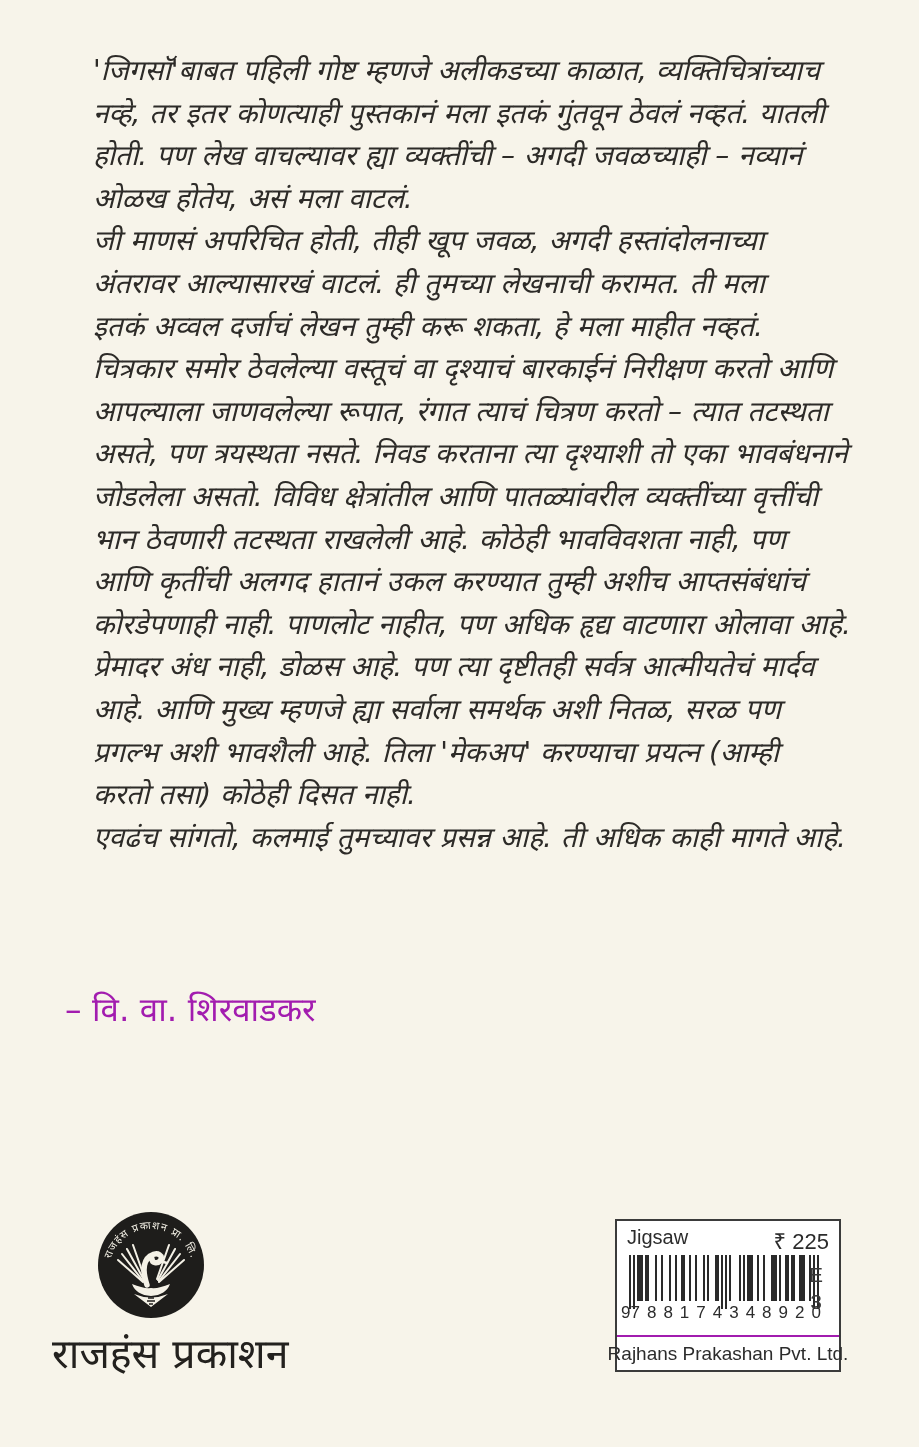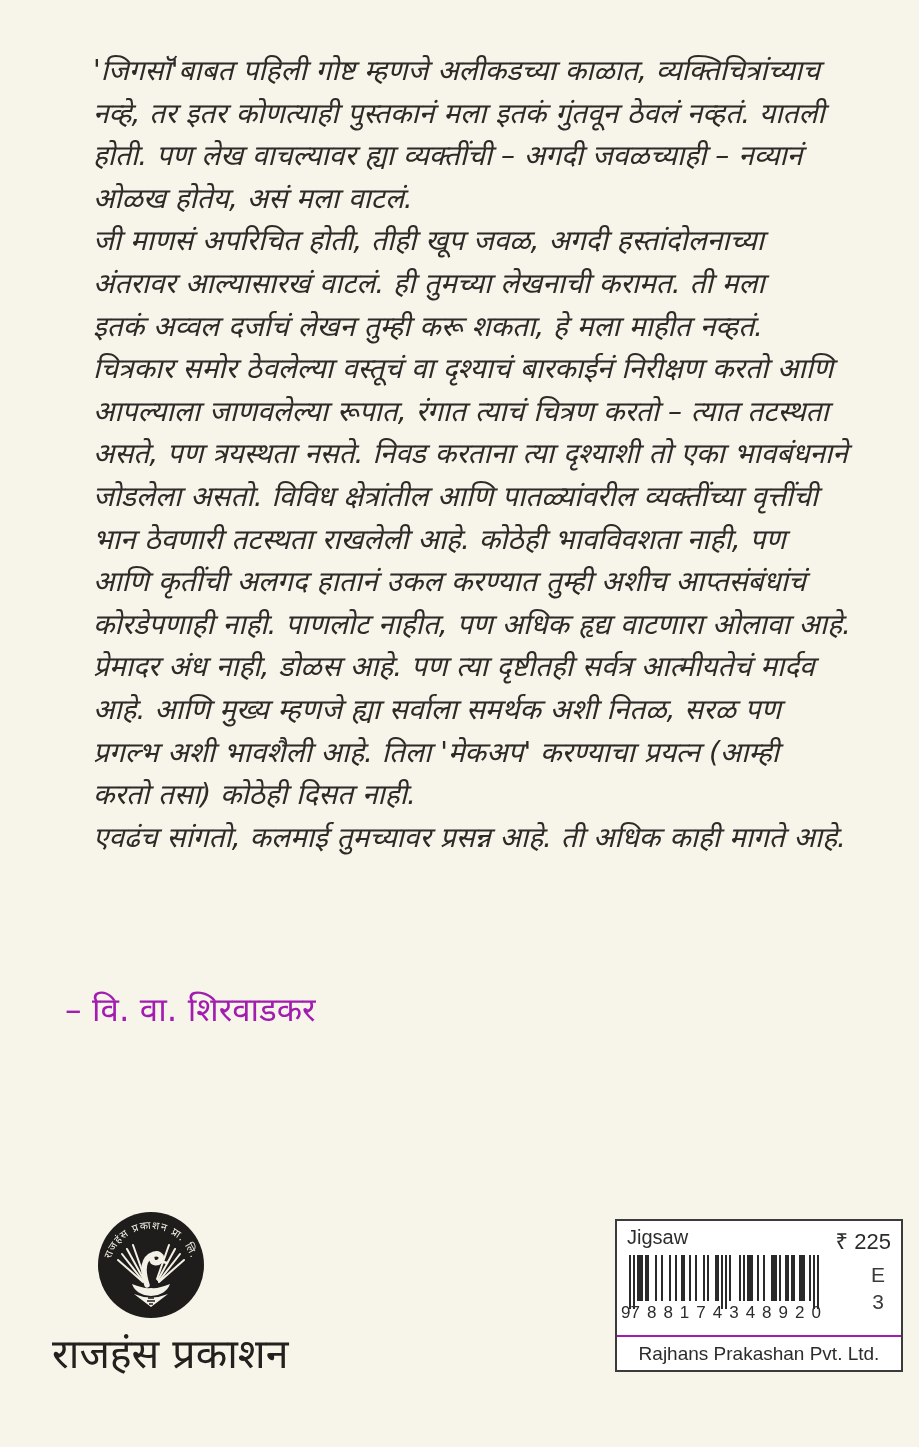--- a/index.html
+++ b/index.html
@@ -27,21 +27,21 @@
     color:#a21caf;white-space:nowrap;margin-left:20px;
   }
   
   .logo{position:absolute;left:96px;top:1210px;width:110px;height:110px;}
   .pub-name{
     position:absolute;left:52px;top:1324px;
     font-size:41px;color:#23211e;white-space:nowrap;
   }
   
   .label{
-    position:absolute;left:615px;top:1219px;width:288px;height:153px;
+    position:absolute;left:615px;top:1219px;width:226px;height:153px;
     background:#ffffff;border:2px solid #3b3b3b;box-sizing:border-box;
     font-family:"Liberation Sans",sans-serif;color:#2c2c2c;
   }
   .label-top{position:relative;height:114px;}
   .label-title{position:absolute;left:10px;top:5px;font-size:20px;}
   .label-price{position:absolute;right:10px;top:4px;font-size:22px;margin-left:13px;}
   .barcode-svg{position:absolute;left:12px;top:34px;}
   .ean-digits{
     position:absolute;left:4px;top:82px;width:206px;
     display:flex;justify-content:space-between;

